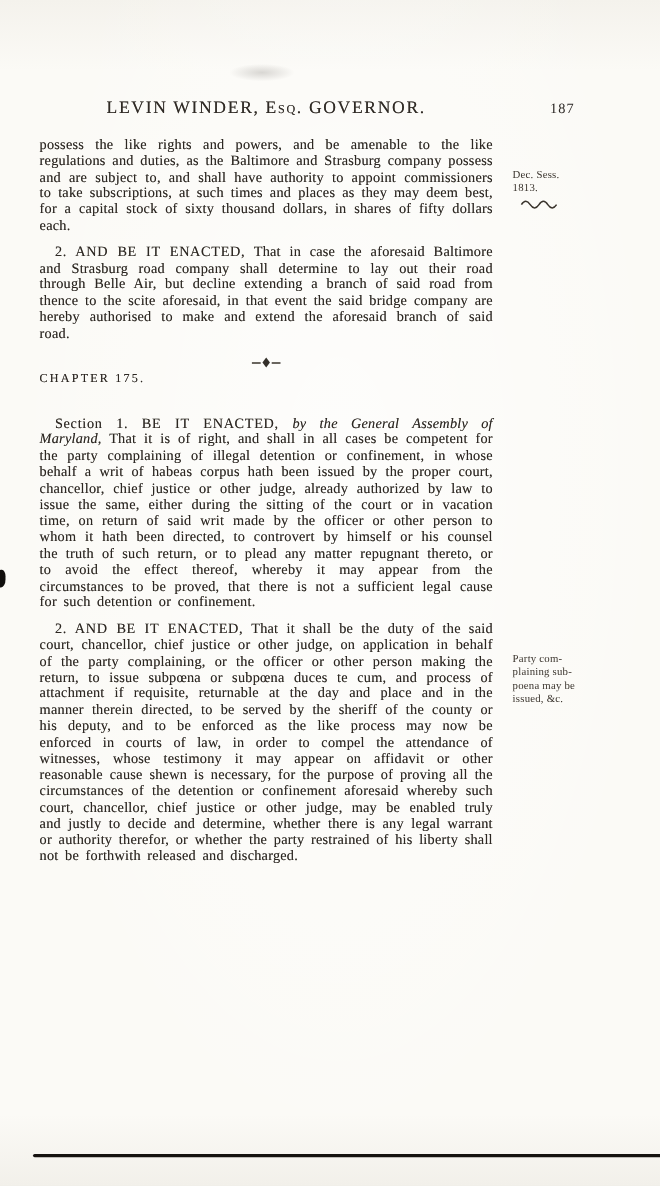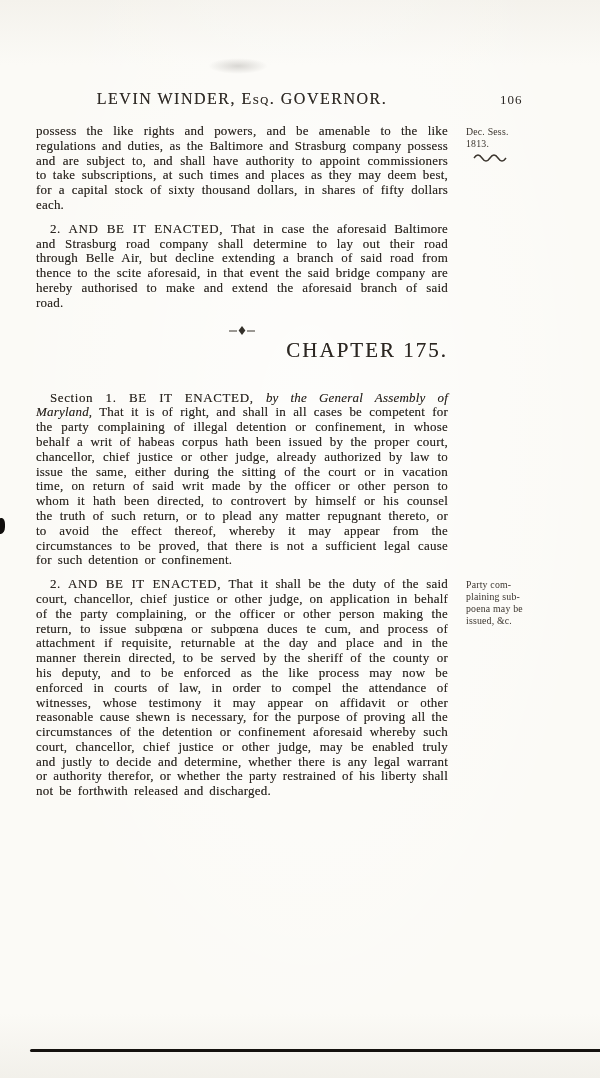--- a/index.html
+++ b/index.html
@@ -33,21 +33,21 @@
     font-size: 16px;
     letter-spacing: 1.5px;
     color: #2f2a25;
     text-shadow: 0 0 0.5px rgba(40,35,30,0.55);
   }
   .header-side { width: 140px; box-sizing: border-box; padding-left: 52px; }
   .page-number { font-size: 13px; letter-spacing: 1px; }
 
   .row { display: flex; margin-bottom: 9px; }
   .main { width: 412px; }
-  .side { width: 150px; box-sizing: border-box; padding-left: 18px; padding-top: 2px; }
+  .side { width: 150px; box-sizing: border-box; padding-left: 18px; padding-top: 2px; margin-top: 28px; }
 
   p.body-text {
     margin: 0;
     font-size: 13px;
     line-height: 14.8px;
     text-align: justify;
     letter-spacing: 0.2px;
     word-spacing: 2.5px;
     color: #2c2722;
     text-shadow: 0 0 0.4px rgba(44,39,34,0.5);
@@ -61,22 +61,22 @@
     line-height: 11.8px;
     letter-spacing: 0.2px;
     white-space: pre-line;
     color: #39332c;
   }
   .squiggle { display: block; margin-top: 3px; margin-left: 6px; }
 
   .divider-wrap { text-align: center; margin: 2px 0 2px 0; height: 12px; }
   h2.chapter {
     margin: 4px 0 10px 0;
-    text-align: right;
-    font-size: 21px;
+    text-align: left;
+    font-size: 11px;
     font-weight: normal;
     letter-spacing: 2px;
     color: #2c2722;
     text-shadow: 0 0 0.5px rgba(44,39,34,0.55);
   }
   p.act-title {
     margin: 0;
     font-style: italic;
     font-size: 13.6px;
     line-height: 16.4px;
@@ -114,21 +114,21 @@
 <div class="page">
   <div class="top-smudge"></div>
 
   <div class="content">
 
     <div class="header">
       <div class="header-main">
         <span class="running-title">LEVIN WINDER, Esq. GOVERNOR.</span>
       </div>
       <div class="header-side">
-        <span class="page-number">106</span>
+        <span class="page-number">187</span>
       </div>
     </div>
 
     <div class="row">
       <div class="main">
         <p class="body-text">possess the like rights and powers, and be amenable to the like regulations and duties, as the Baltimore and Strasburg company possess and are subject to, and shall have authority to appoint commissioners to take subscriptions, at such times and places as they may deem best, for a capital stock of sixty thousand dollars, in shares of fifty dollars each.</p>
       </div>
       <div class="side">
         <div class="note">Dec. Sess.
 1813.</div>

